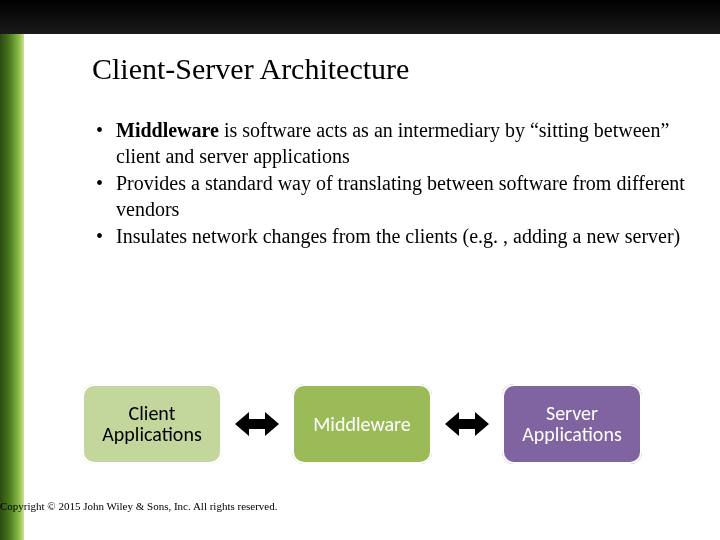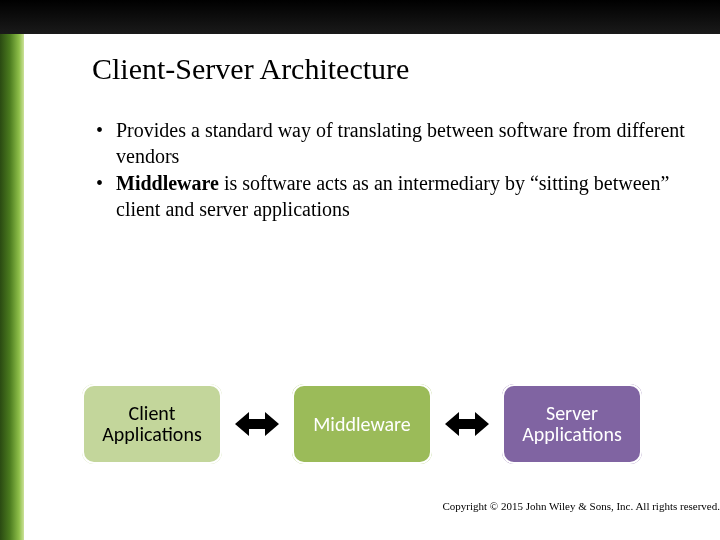--- a/index.html
+++ b/index.html
@@ -23,35 +23,36 @@
   .card::before { content: ""; position: absolute; inset: 0; border-radius: 12px; border: 2px solid #fff; }
   .card::after { content: ""; position: absolute; inset: -2px; border-radius: 14px; z-index: -1; }
   .card.client { background: #c3d69b; color: #000; }
   .card.client::after { background: #c3d69b; box-shadow: 0 0 0 1px #c3d69b; }
   .card.middleware { background: #9bbb59; color: #fff; }
   .card.middleware::after { background: #9bbb59; box-shadow: 0 0 0 1px #9bbb59; }
   .card.server { background: #8064a2; color: #fff; }
   .card.server::after { background: #8064a2; box-shadow: 0 0 0 1px #8064a2; }
   .arrow { width: 44px; height: 28px; position: relative; }
   .arrow svg { width: 100%; height: 100%; display: block; }
-  .copyright { position: absolute; left: 0; bottom: 28px; width: 720px; text-align: right;
+  .copyright { position: absolute; left: 0; bottom: 28px; width: 720px; text-align: left;
     font-size: 11px; font-family: "Times New Roman", Times, serif; color: #000; }
 </style>
 </head>
 <body>
 
 <div class="slide">
   <div class="side-strip"></div>
   <div class="top-bar"></div>
 
   <div class="title">Client-Server Architecture</div>
 
   <ul class="bullets">
+    <li><span class="bold">Middleware</span><span> is software acts as an intermediary by “sitting between” client and server applications</span></li>
     <li><span>Provides a standard way of translating between software from different vendors</span></li>
-    <li><span class="bold">Middleware</span><span> is software acts as an intermediary by “sitting between” client and server applications</span></li>
+    <li><span>Insulates network changes from the clients (e.g. ,  adding a new server)</span></li>
   </ul>
 
   <div class="diagram">
     <div class="card client">
         <span>Client Applications</span>
       </div>
     <div class="arrow">
       <svg viewBox="0 0 44 28">
           <polygon points="0,14 14,2 14,9 30,9 30,2 44,14 30,26 30,19 14,19 14,26" fill="#000"></polygon>
         </svg>

